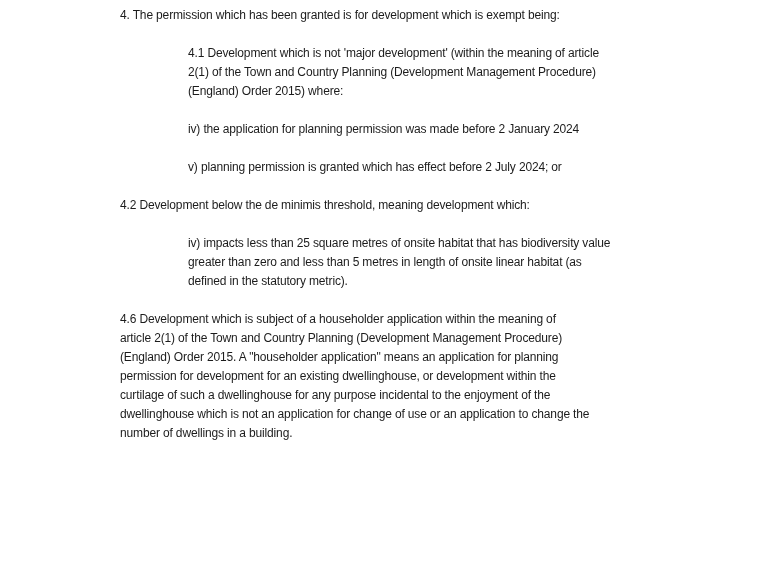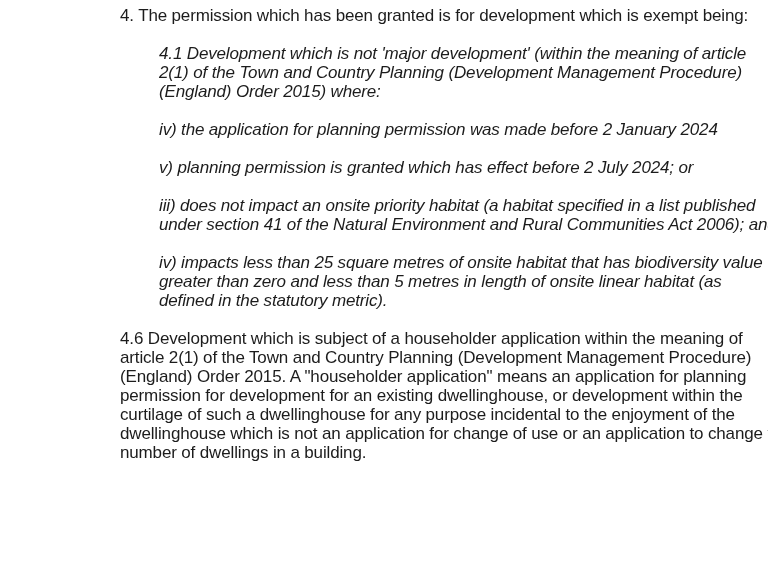--- a/index.html
+++ b/index.html
@@ -9,46 +9,44 @@
     height: 576px;
     overflow: hidden;
     background: #ffffff;
   }
   .page {
     box-sizing: border-box;
     width: 768px;
     height: 576px;
     padding: 6px 40px 0 120px;
     font-family: "Liberation Sans", sans-serif;
-    font-size: 17px;
+    font-size: 12px;
     line-height: 19px;
     letter-spacing: -0.15px;
     color: #1c1c1c;
   }
   .para {
     margin: 0 0 19px 0;
     white-space: pre;        
   }
   .level2 {
-    margin-left: 39px;       
-    font-style: italic;
+    margin-left: 68px;       
   }
 </style>
 </head>
 <body style="background: rgb(255, 255, 255);">
 
 <main class="page" style="color: rgb(28, 28, 28);">
   <p class="para level1">4. The permission which has been granted is for development which is exempt being:</p>
   <p class="para level2">4.1 Development which is not 'major development' (within the meaning of article
 2(1) of the Town and Country Planning (Development Management Procedure)
 (England) Order 2015) where:</p>
   <p class="para level2">iv) the application for planning permission was made before 2 January 2024</p>
   <p class="para level2">v) planning permission is granted which has effect before 2 July 2024; or</p>
-  <p class="para level2">iii) does not impact an onsite priority habitat (a habitat specified in a list published
-under section 41 of the Natural Environment and Rural Communities Act 2006); and</p>
+  <p class="para level1">4.2 Development below the de minimis threshold, meaning development which:</p>
   <p class="para level2">iv) impacts less than 25 square metres of onsite habitat that has biodiversity value
 greater than zero and less than 5 metres in length of onsite linear habitat (as
 defined in the statutory metric).</p>
   <p class="para level1">4.6 Development which is subject of a householder application within the meaning of
 article 2(1) of the Town and Country Planning (Development Management Procedure)
 (England) Order 2015. A "householder application" means an application for planning
 permission for development for an existing dwellinghouse, or development within the
 curtilage of such a dwellinghouse for any purpose incidental to the enjoyment of the
 dwellinghouse which is not an application for change of use or an application to change the
 number of dwellings in a building.</p>

